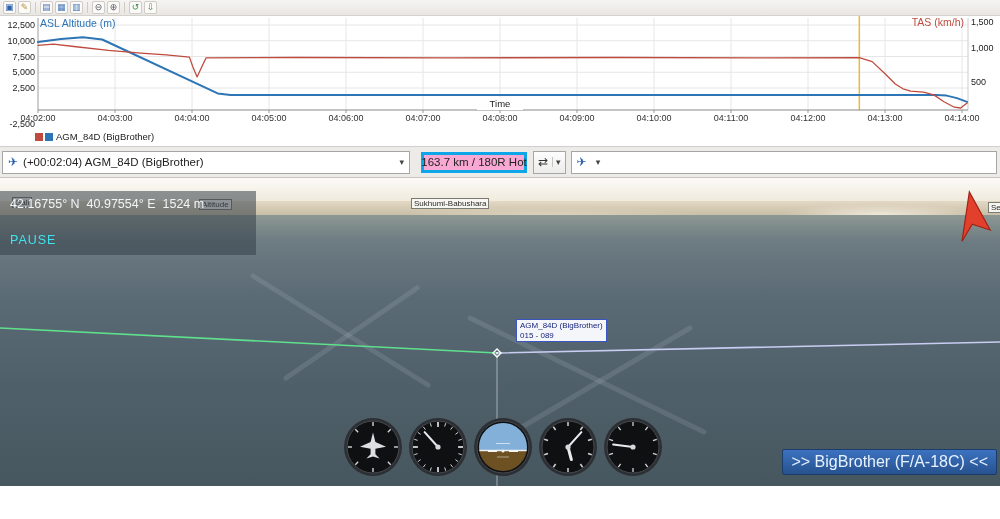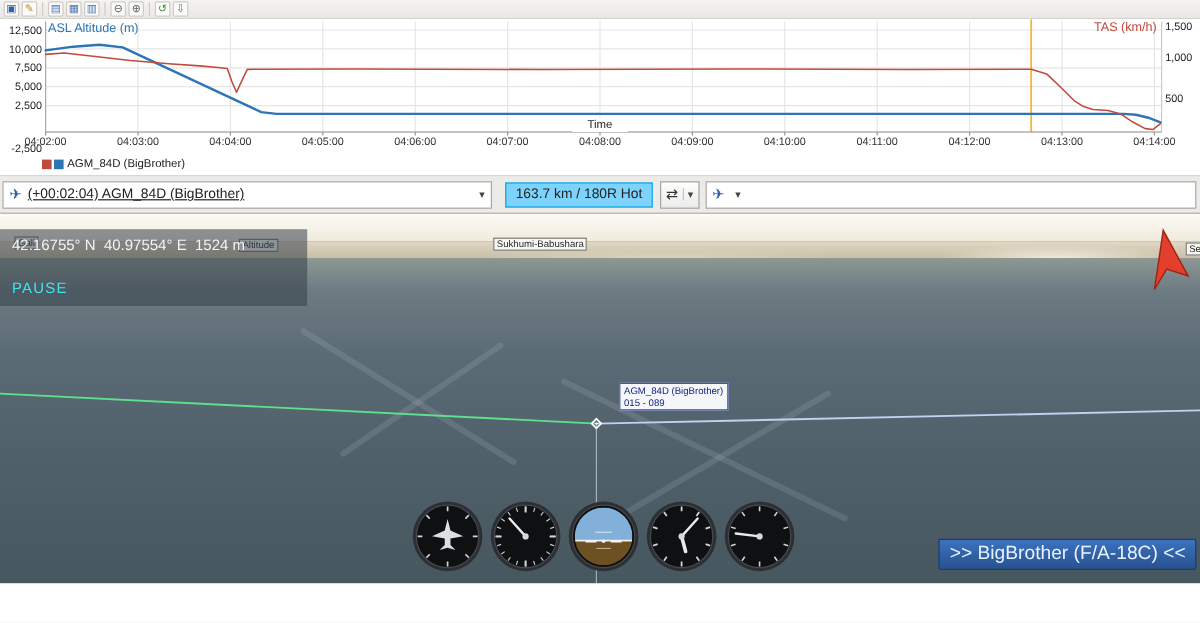--- a/index.html
+++ b/index.html
@@ -23,24 +23,24 @@
     display:flex; align-items:center; gap:3px; font-size:9.5px; color:#222; }
   .legend .sq { width:8px; height:8px; display:inline-block; }
 
   
   .control-bar { height:31px; background:#edebe8; border-bottom:1px solid #c8c5c0;
     display:flex; align-items:center; padding:0 2px; }
   .combo { height:23px; background:#fff; border:1px solid #a6a6a6;
     display:flex; align-items:center; padding:0 5px; font-size:11.5px; color:#222; }
   .combo.obj { width:408px; }
   .combo.ref { flex:1; margin-left:5px; margin-right:1px; }
-  .combo-text { flex:1; white-space:nowrap; overflow:hidden;text-decoration:underline; }
+  .combo-text { flex:1; white-space:nowrap; overflow:hidden; }
   .plane-icon { color:#2a5fb0; margin-right:5px; font-size:12px; }
   .chev { color:#444; font-size:9px; margin-left:4px; }
-  .range-box { width:123px; height:21px; border:1px solid #0ea5e9; background:#7dd3fc;
+  .range-box { width:106px; height:21px; border:3px solid #0ea5e9; background:#f9a8d4;
     font-size:11.5px; color:#222; display:flex; align-items:center;
     justify-content:center; margin-left:11px; white-space:nowrap; }
   .swap-btn { height:23px; margin-left:6px; border:1px solid #a6a6a6;
     background:linear-gradient(#fdfdfd,#ececeb); display:flex; align-items:center;
     padding:0 4px; font-size:12px; gap:4px; color:#333; }
   .swap-btn .chev { border-left:1px solid #c4c4c4; padding-left:3px; margin-left:0; }
 
   
   .viewport { position:relative; height:308px; overflow:hidden; background:#5b6b75; }
   .sky { position:absolute; top:0; left:0; right:0; height:23px;

